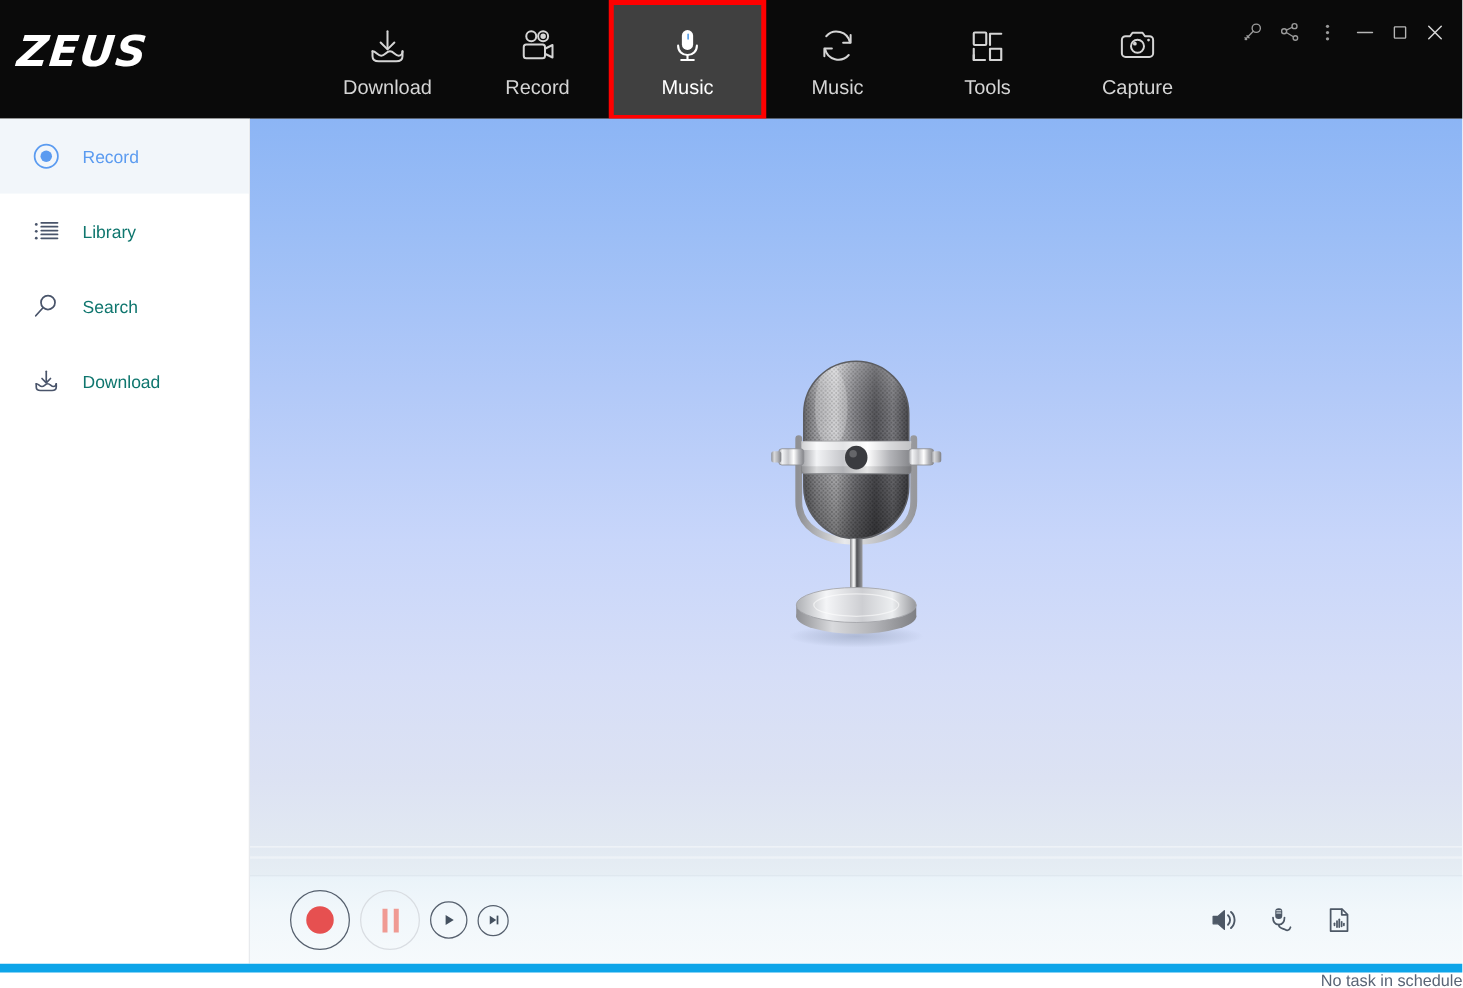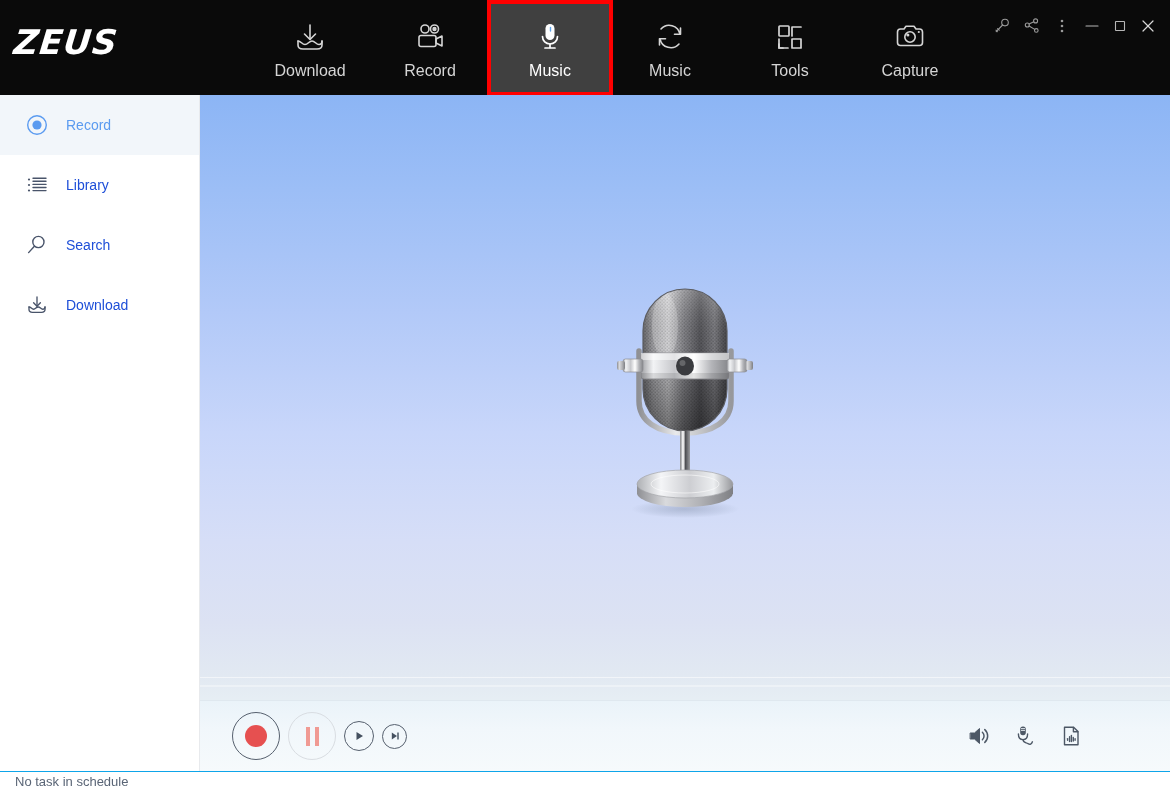--- a/index.html
+++ b/index.html
@@ -136,21 +136,21 @@
     width: 26px;
     height: 26px;
     display: flex;
     align-items: center;
     justify-content: center;
     margin-right: 16px;
     flex: none;
   }
   .side-label {
     font-size: 14px;
-    color: #1d4ed8;
+    color: #0f766e;
     line-height: 1;
   }
   .side-item.active .side-label { color: #5B9BF0; }
 
   
   .stage {
     position: absolute;
     left: 200px;
     top: 95px;
     width: 970px;
@@ -269,21 +269,22 @@
   
   .statusbar {
     position: absolute;
     left: 0;
     top: 771px;
     width: 1170px;
     height: 19px;
     background: #ffffff;
     display: flex;
     align-items: center;
-    border-top: 1px solid #0ea5e9;
+    border-top: 7px solid #0ea5e9;
+    justify-content: flex-end;
   }
   .status-text {
     font-size: 13px;
     color: #5a6576;
     margin-left: 15px;
     line-height: 1;
   }
 </style>
 </head>
 <body>

